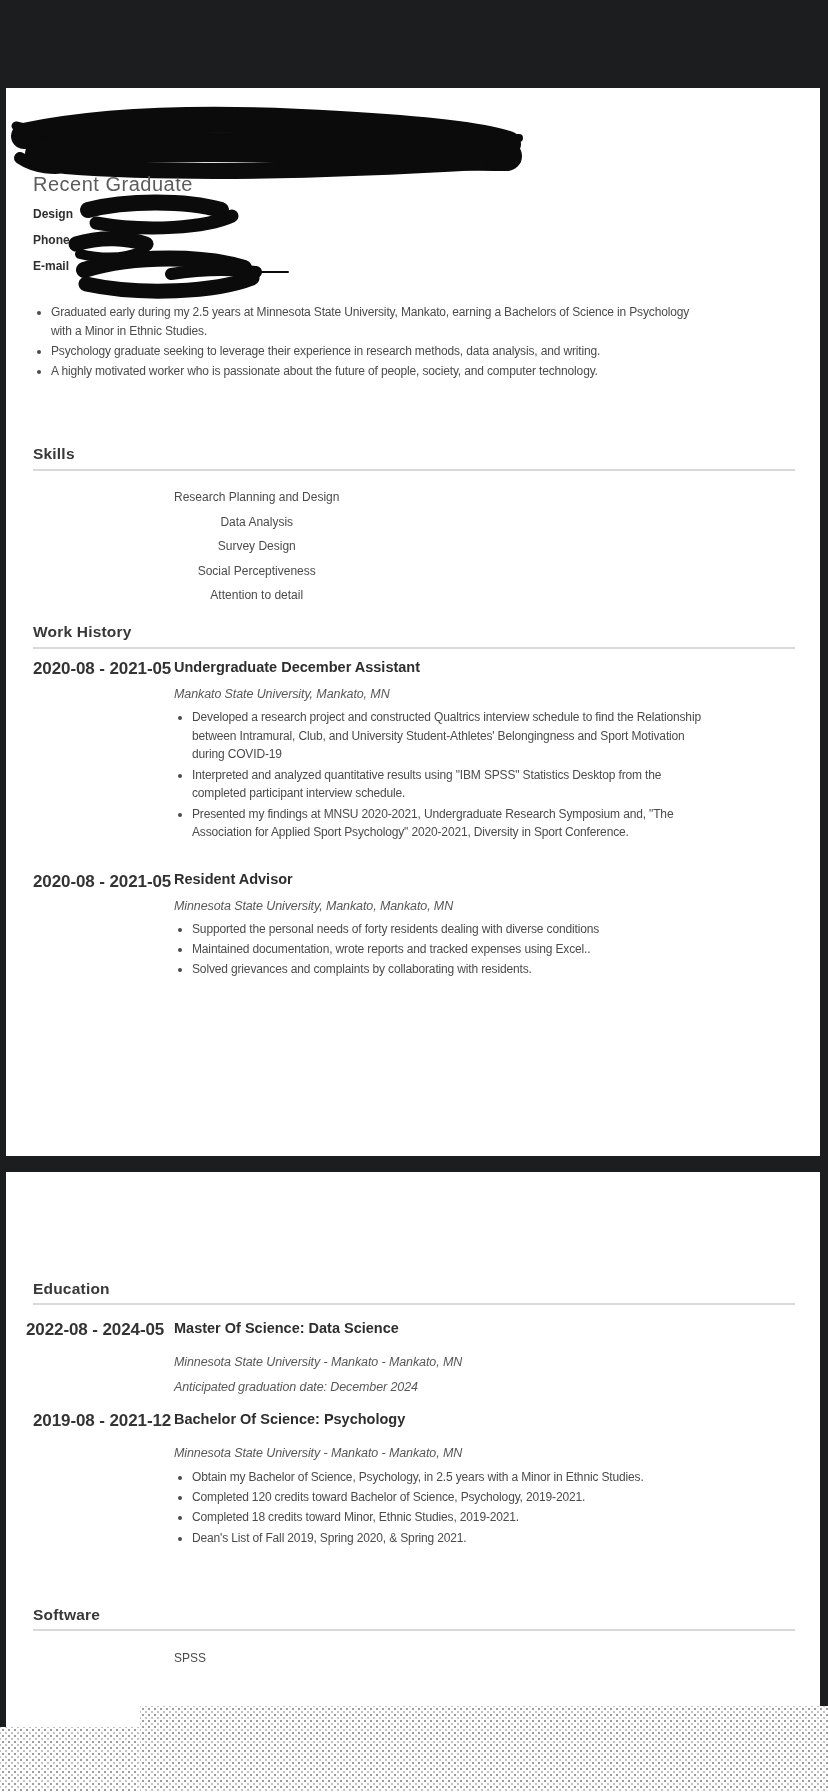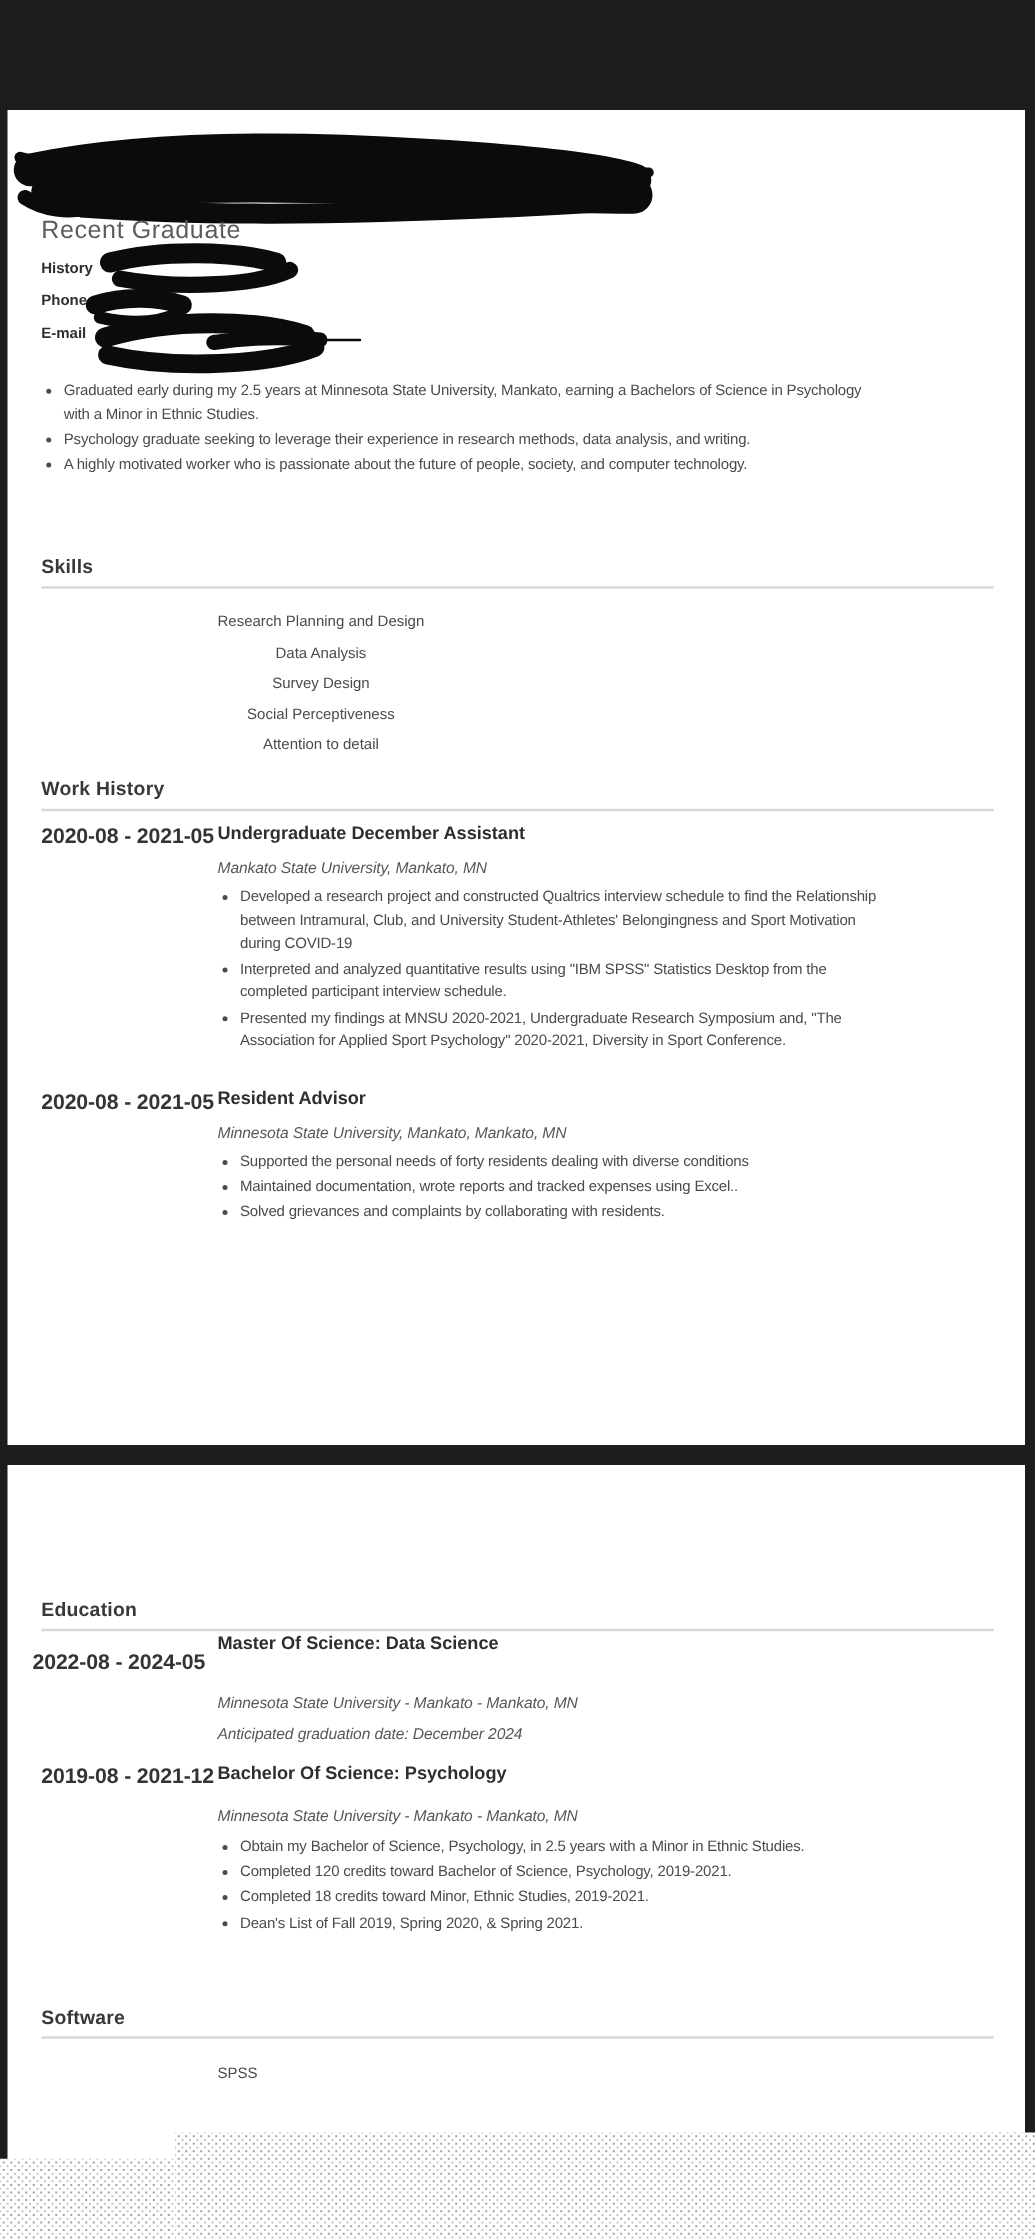--- a/index.html
+++ b/index.html
@@ -37,21 +37,21 @@
       <path d="M30 44 C 120 34, 260 36, 380 42 C 430 45, 480 46, 497 46" stroke-width="30"></path>
       <path d="M55 56 C 160 64, 300 62, 470 52" stroke-width="16"></path>
       <path d="M6 16 L 48 26" stroke-width="9"></path>
       <path d="M10 48 C 25 58, 45 60, 62 56" stroke-width="12"></path>
       <path d="M492 28 L 509 28" stroke-width="8"></path>
       <path d="M492 50 L 507 50" stroke-width="8"></path>
     </svg>
 
     <div class="abs subtitle" style="left:27px;top:84px;">Recent Graduate</div>
 
-    <div class="abs contact-label" style="left:27px;top:119px;">History</div>
+    <div class="abs contact-label" style="left:27px;top:119px;">Design</div>
     <div class="abs contact-label" style="left:27px;top:145px;">Phone</div>
     <div class="abs contact-label" style="left:27px;top:171px;">E-mail</div>
 
     <svg class="abs scribble" style="left:60px;top:106px;" width="250" height="110" viewBox="0 0 250 110" overflow="visible">
       <path d="M22 16 C 60 6, 120 6, 155 16" stroke-width="16"></path>
       <path d="M30 29 C 80 38, 140 34, 166 22" stroke-width="13"></path>
       <path d="M10 50 C 35 42, 62 44, 80 50" stroke-width="15"></path>
       <path d="M14 60 C 40 66, 62 64, 78 56" stroke-width="10"></path>
       <path d="M18 76 C 70 60, 140 62, 178 74" stroke-width="16"></path>
       <path d="M20 90 C 75 102, 150 98, 186 84" stroke-width="15"></path>
@@ -97,21 +97,21 @@
     </ul>
   </div>
 
   <div class="paper" id="page2">
 
 
     <div class="abs sec-title" style="left:27px;top:108px;">Education</div>
     <div class="abs sec-rule" style="left:27px;top:131px;"></div>
 
     <div class="abs date" style="left:20px;top:150px;">2022-08 - 2024-05</div>
-    <div class="abs job-title" style="left:168px;top:134px;">Master Of Science: Data Science</div>
+    <div class="abs job-title" style="left:168px;top:147px;">Master Of Science: Data Science</div>
     <div class="abs ital" style="left:168px;top:182px;">Minnesota State University - Mankato - Mankato, MN</div>
     <div class="abs ital" style="left:168px;top:207px;">Anticipated graduation date: December 2024</div>
 
     <div class="abs date" style="left:27px;top:241px;">2019-08 - 2021-12</div>
     <div class="abs job-title" style="left:168px;top:238px;">Bachelor Of Science: Psychology</div>
     <div class="abs ital" style="left:168px;top:273px;">Minnesota State University - Mankato - Mankato, MN</div>
     <ul class="doc-ul abs" style="left:168px;top:296px;width:514px;">
       <li>Obtain my Bachelor of Science, Psychology, in 2.5 years with a Minor in Ethnic Studies.</li>
       <li>Completed 120 credits toward Bachelor of Science, Psychology, 2019-2021.</li>
       <li>Completed 18 credits toward Minor, Ethnic Studies, 2019-2021.</li>

